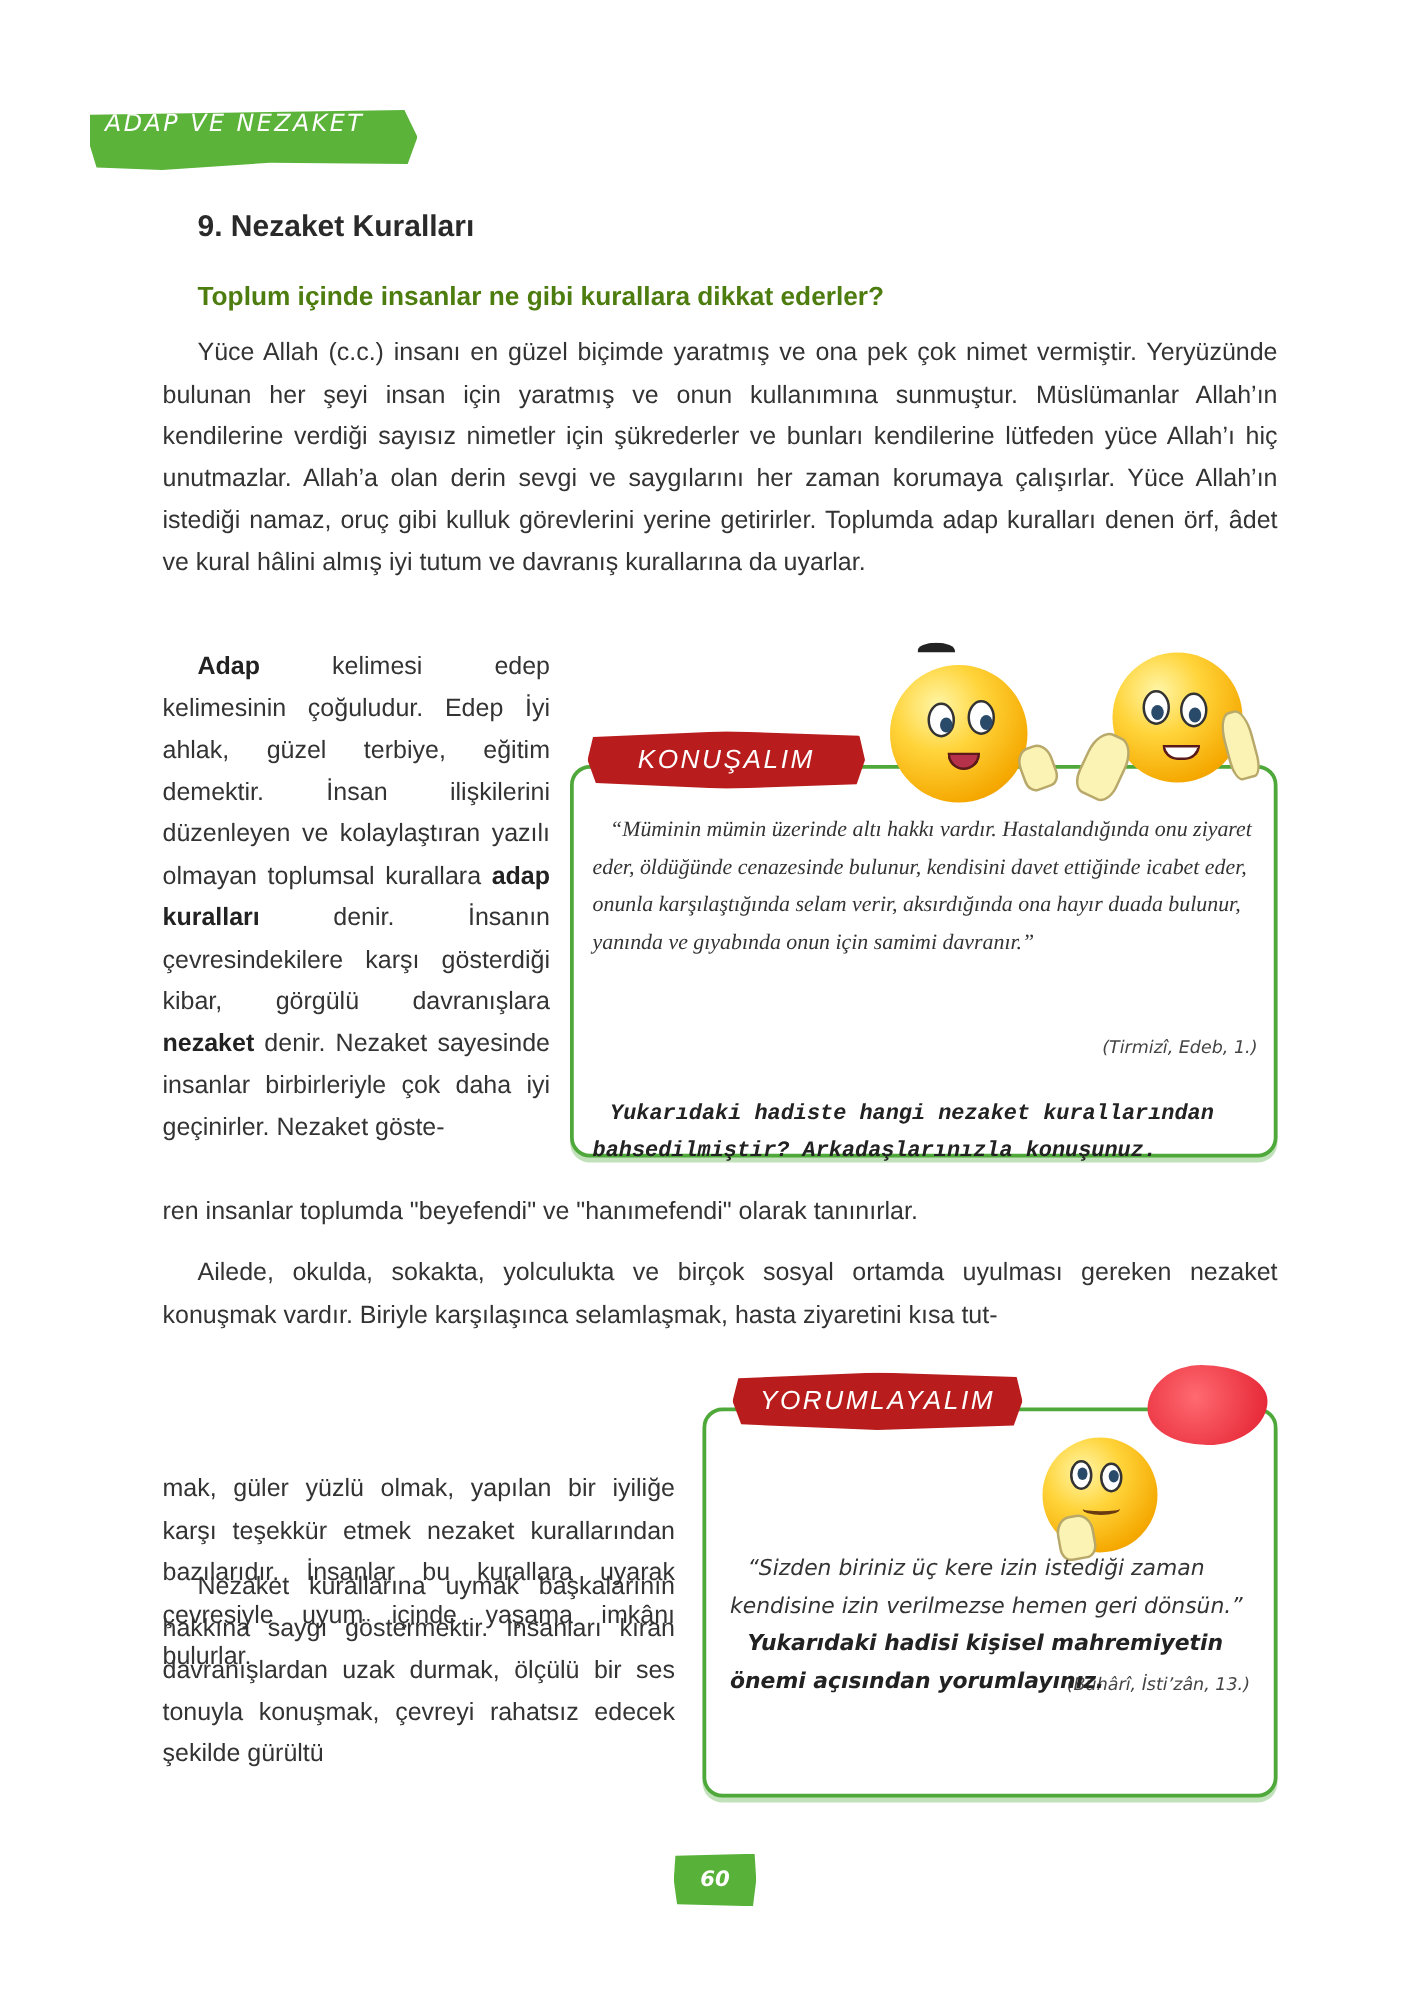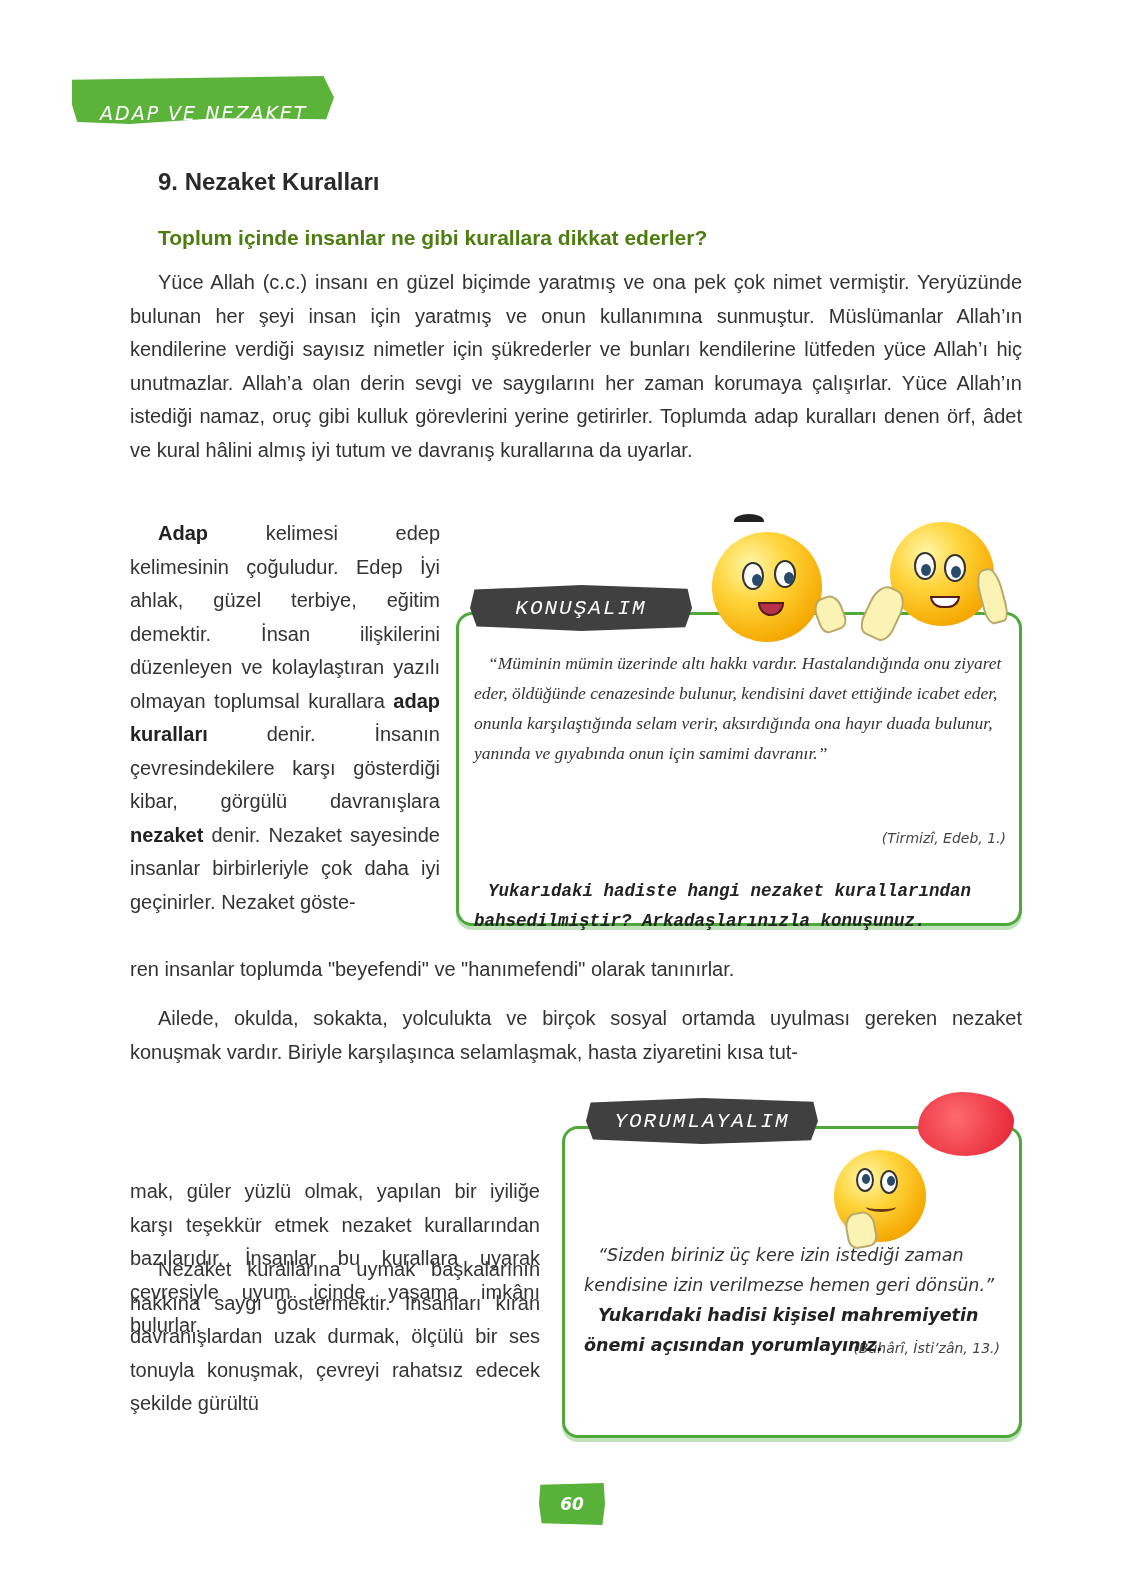--- a/index.html
+++ b/index.html
@@ -3,24 +3,24 @@
 <meta charset="utf-8">
 <style>
   * { box-sizing: border-box; margin: 0; padding: 0; }
   html, body { width: 1140px; height: 1594px; background: #ffffff; }
   body { position: relative; font-family: "Liberation Sans", "DejaVu Sans", sans-serif; color: #2b2b2b; overflow: hidden; }
 
   .abs { position: absolute; }
 
   
   .header-tag {
-    left: 72px; top: 76px; width: 262px; height: 48px;
+    left: 72px; top: 88px; width: 262px; height: 48px;
     background: #5bb33a;
     clip-path: polygon(0% 8%, 96% 0%, 100% 45%, 97% 90%, 55% 88%, 22% 100%, 2% 96%, 0% 60%);
-    display: flex; align-items: flex-end; padding-left: 28px;
+    display: flex; align-items: flex-start; padding-left: 12px;
   }
   .header-tag span {
     color: #ffffff; font-family: "DejaVu Sans", sans-serif; font-style: italic;
     font-size: 19px; letter-spacing: 2px; font-weight: normal;
   }
 
   .section-title {
     left: 158px; top: 168px; font-size: 24px; font-weight: bold; color: #2a2a2a;
   }
   .subtitle {
@@ -42,22 +42,22 @@
 
   
   .activity-box {
     border: 3px solid #4ea83a; border-radius: 16px; background: #ffffff;
     box-shadow: 0 4px 0 rgba(78,168,58,0.35);
   }
   .box1 { left: 456px; top: 612px; width: 566px; height: 314px; }
   .box2 { left: 562px; top: 1126px; width: 460px; height: 312px; }
 
   .box-label {
-    background: #404040; color: #fff;
-    font-family: Liberation Mono, monospace; font-style: italic; font-size: 21px; letter-spacing: 2px;
+    background: #b91c1c; color: #fff;
+    font-family: Liberation Sans, sans-serif; font-style: italic; font-size: 21px; letter-spacing: 2px;
     display: flex; align-items: center; justify-content: center;
     border-radius: 14px;
     clip-path: polygon(2% 10%, 50% 0%, 98% 8%, 100% 50%, 97% 92%, 50% 100%, 3% 90%, 0% 50%);
   }
   .label1 { left: 470px; top: 585px; width: 222px; height: 46px; }
   .label2 { left: 586px; top: 1098px; width: 232px; height: 46px; }
 
   .quote {
     font-family: "DejaVu Sans", sans-serif; font-style: italic; font-size: 17.5px; line-height: 30px; color: #333;
   }

